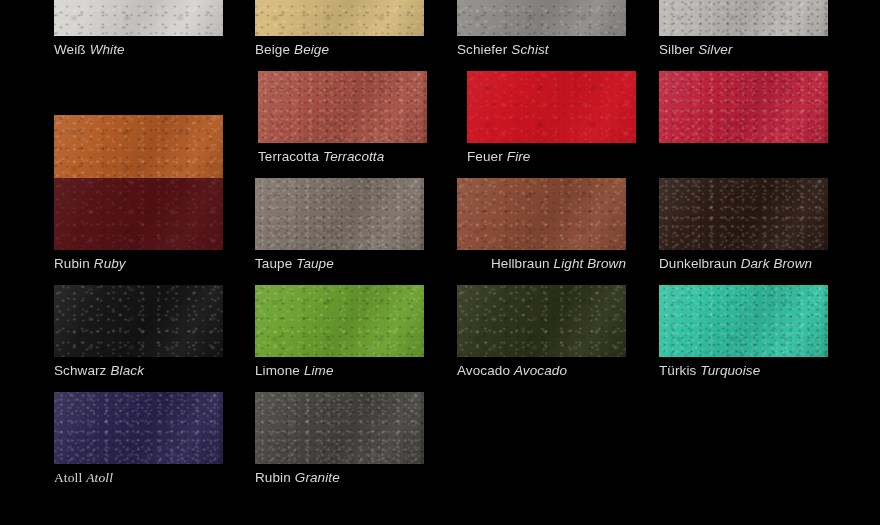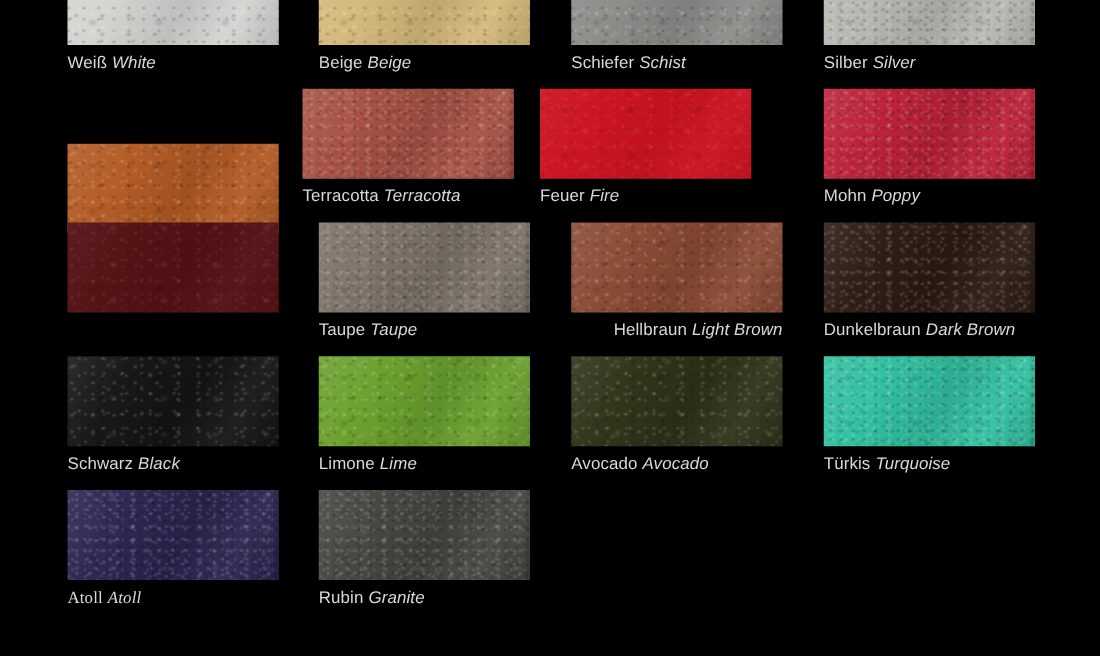--- a/index.html
+++ b/index.html
@@ -144,54 +144,54 @@
     </div>
     <div class="swatch-cell" style="left: 54px; top: 71px; margin-top: 44px;">
       <div class="swatch-chip" style="width: 169px; height: 72px; background-color: rgb(179, 90, 35);">
         <div class="grain g1"></div>
         <div class="grain g2"></div>
         <div class="grain g3"></div>
         <div class="sheen"></div>
       </div>
       <div class="swatch-label"><span class="name-de">Lima</span><span class="name-en">Lima</span></div>
     </div>
-    <div class="swatch-cell" style="left: 242px; top: 71px;">
+    <div class="swatch-cell" style="left: 258px; top: 71px;">
       <div class="swatch-chip coarse" style="width: 169px; height: 72px; background-color: rgb(168, 80, 67);">
         <div class="grain g1"></div>
         <div class="grain g2"></div>
         <div class="grain g3"></div>
         <div class="sheen"></div>
       </div>
       <div class="swatch-label"><span class="name-de">Terracotta</span><span class="name-en">Terracotta</span></div>
     </div>
-    <div class="swatch-cell" style="left: 432px; top: 71px;">
+    <div class="swatch-cell" style="left: 467px; top: 71px;">
       <div class="swatch-chip smooth" style="width: 169px; height: 72px; background-color: rgb(204, 19, 32);">
         <div class="grain g1"></div>
         <div class="grain g2"></div>
         <div class="grain g3"></div>
         <div class="sheen"></div>
       </div>
       <div class="swatch-label"><span class="name-de">Feuer</span><span class="name-en">Fire</span></div>
     </div>
     <div class="swatch-cell" style="left: 659px; top: 71px;">
       <div class="swatch-chip coarse" style="width: 169px; height: 72px; background-color: rgb(189, 32, 56);">
         <div class="grain g1"></div>
         <div class="grain g2"></div>
         <div class="grain g3"></div>
         <div class="sheen"></div>
       </div>
-      <div class="swatch-label"><span class="name-de">Mohn</span><span class="name-en">Poppy</span></div>
     </div>
     <div class="swatch-cell" style="left: 54px; top: 178px;">
       <div class="swatch-chip smooth" style="width: 169px; height: 72px; background-color: rgb(84, 17, 20);">
         <div class="grain g1"></div>
         <div class="grain g2"></div>
         <div class="grain g3"></div>
         <div class="sheen"></div>
       </div>
+      <div class="swatch-label"><span class="name-de">Rubin</span><span class="name-en">Ruby</span></div>
     </div>
     <div class="swatch-cell" style="left: 255px; top: 178px;">
       <div class="swatch-chip coarse" style="width: 169px; height: 72px; background-color: rgb(125, 114, 104);">
         <div class="grain g1"></div>
         <div class="grain g2"></div>
         <div class="grain g3"></div>
         <div class="sheen"></div>
       </div>
       <div class="swatch-label"><span class="name-de">Taupe</span><span class="name-en">Taupe</span></div>
     </div>

